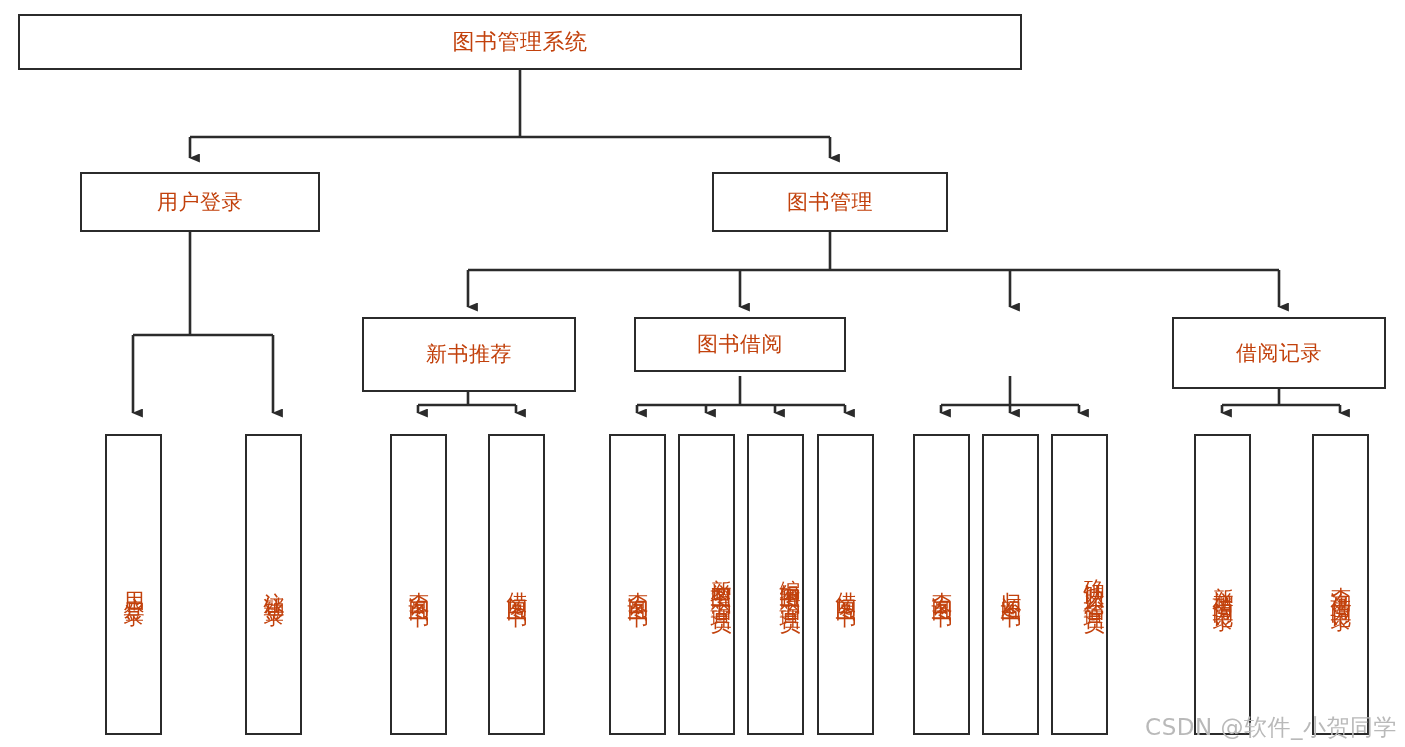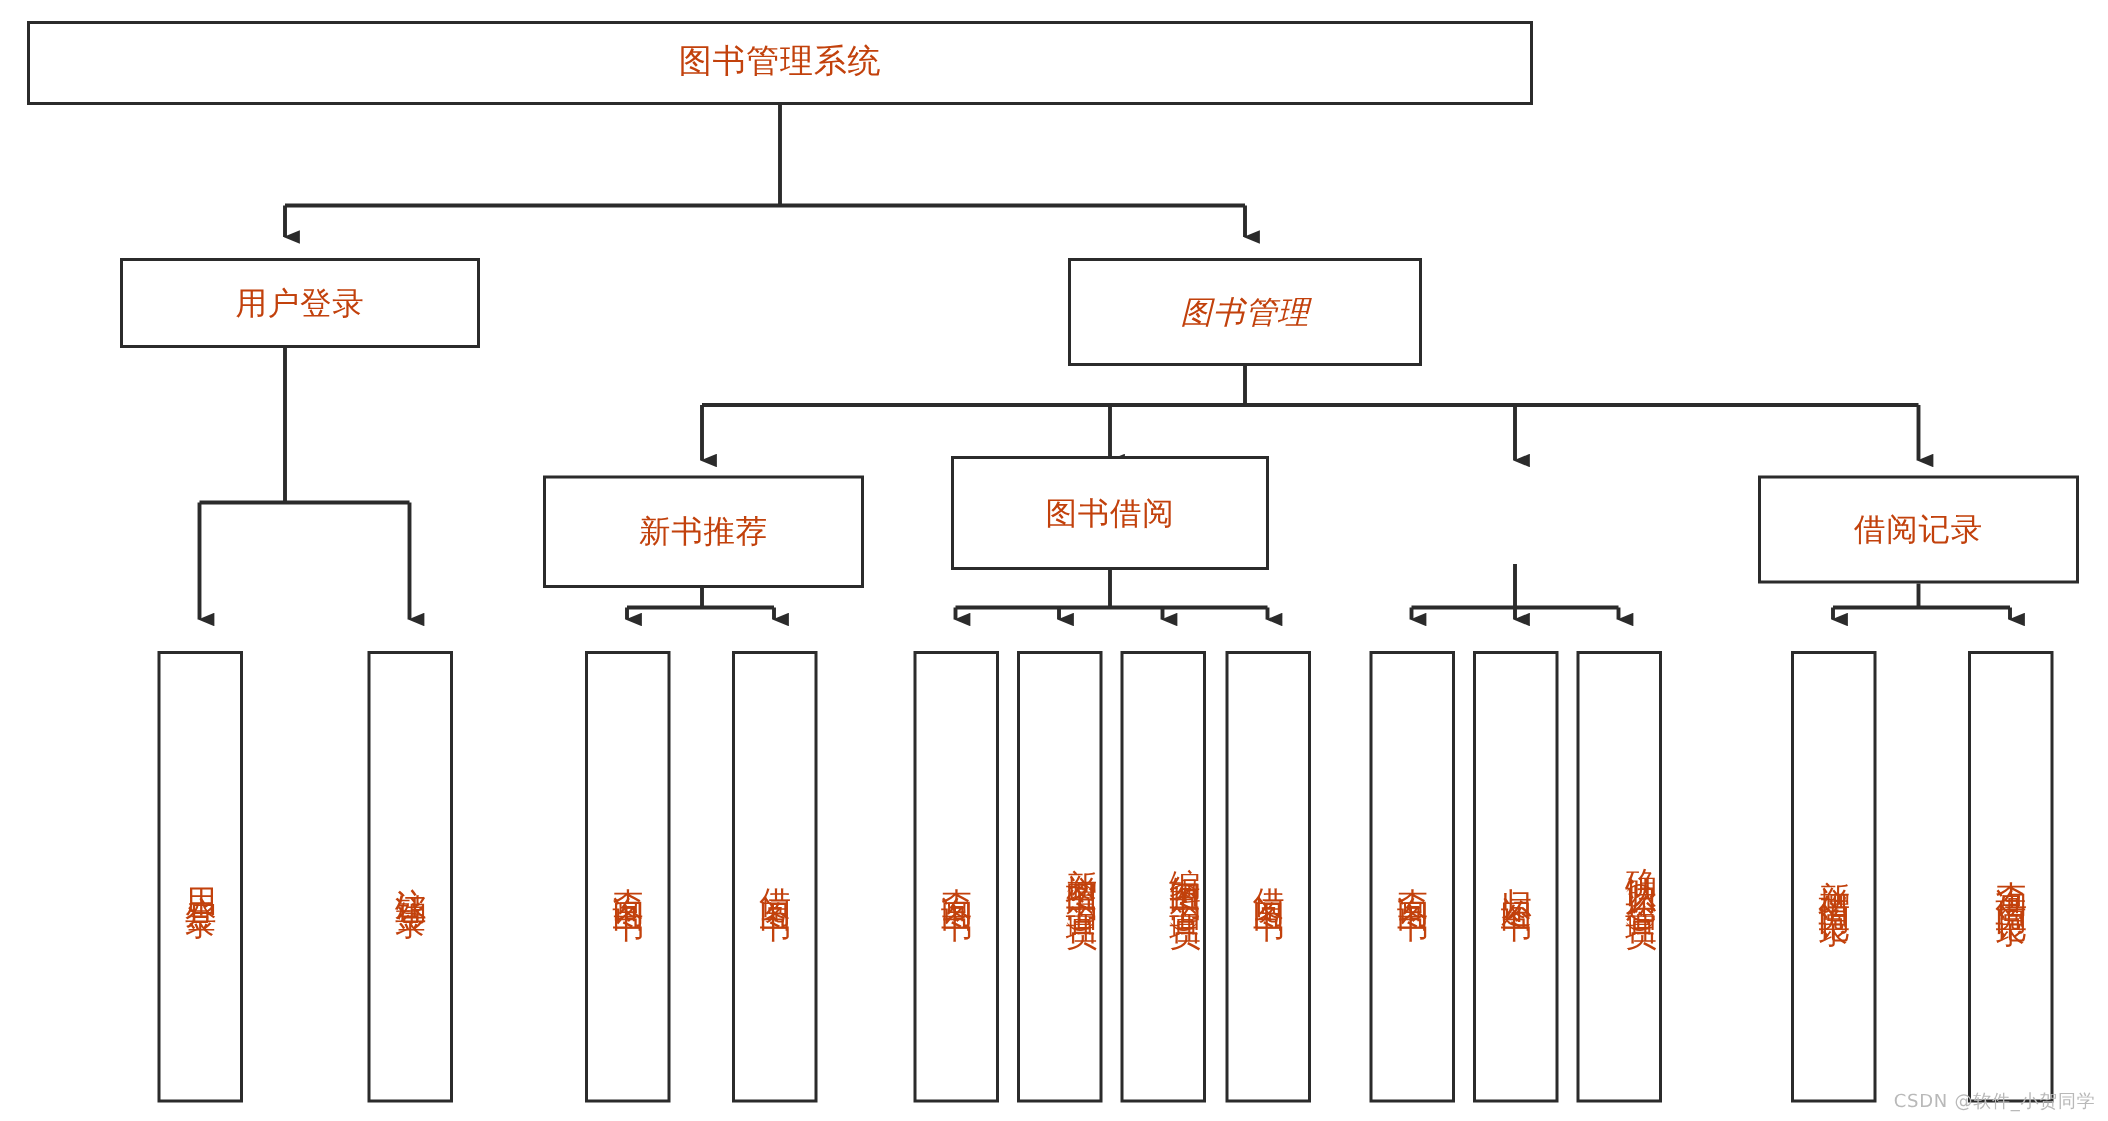--- a/index.html
+++ b/index.html
@@ -52,21 +52,21 @@
     letter-spacing: 5px;
     padding: 6px 0;
   }
   .node.vertical.v-top {
     align-items: flex-start;
   }
   .watermark {
     position: absolute;
     right: 8px;
     bottom: 4px;
-    font-size: 12px;
+    font-size: 23px;
     color: #b9b9b9;
     white-space: nowrap;
     letter-spacing: 0.5px;
   }
 </style>
 </head>
 <body>
 
 <div id="canvas">
 
@@ -120,25 +120,25 @@
       <path d="M 1222 405 L 1340 405"></path>
       <path d="M 1222 405 L 1222 413" marker-end="url(#arrow)"></path>
       <path d="M 1340 405 L 1340 413" marker-end="url(#arrow)"></path>
     </g>
   </svg>
 
   <div class="node root horizontal" style="left:18px; top:14px; width:1004px; height:56px;">图书管理系统</div>
 
   <div class="node horizontal" style="left:80px; top:172px; width:240px; height:60px;">用户登录</div>
 
-  <div class="node horizontal" style="left:712px; top:172px; width:236px; height:72px;font-style:italic;">图书管理</div>
+  <div class="node horizontal" style="left:712px; top:172px; width:236px; height:60px;">图书管理</div>
 
   <div class="node horizontal" style="left:362px; top:317px; width:214px; height:75px;">新书推荐</div>
 
-  <div class="node horizontal" style="left:634px; top:304px; width:212px; height:76px;">图书借阅</div>
+  <div class="node horizontal" style="left:634px; top:317px; width:212px; height:55px;">图书借阅</div>
 
 
   <div class="node horizontal" style="left:1172px; top:317px; width:214px; height:72px;">借阅记录</div>
 
   <div class="node vertical" style="left:105px; top:434px; width:57px; height:301px;">用户登录</div>
 
   <div class="node vertical" style="left:245px; top:434px; width:57px; height:301px;">注销登录</div>
 
   <div class="node vertical" style="left:390px; top:434px; width:57px; height:301px;">查询图书</div>
 

